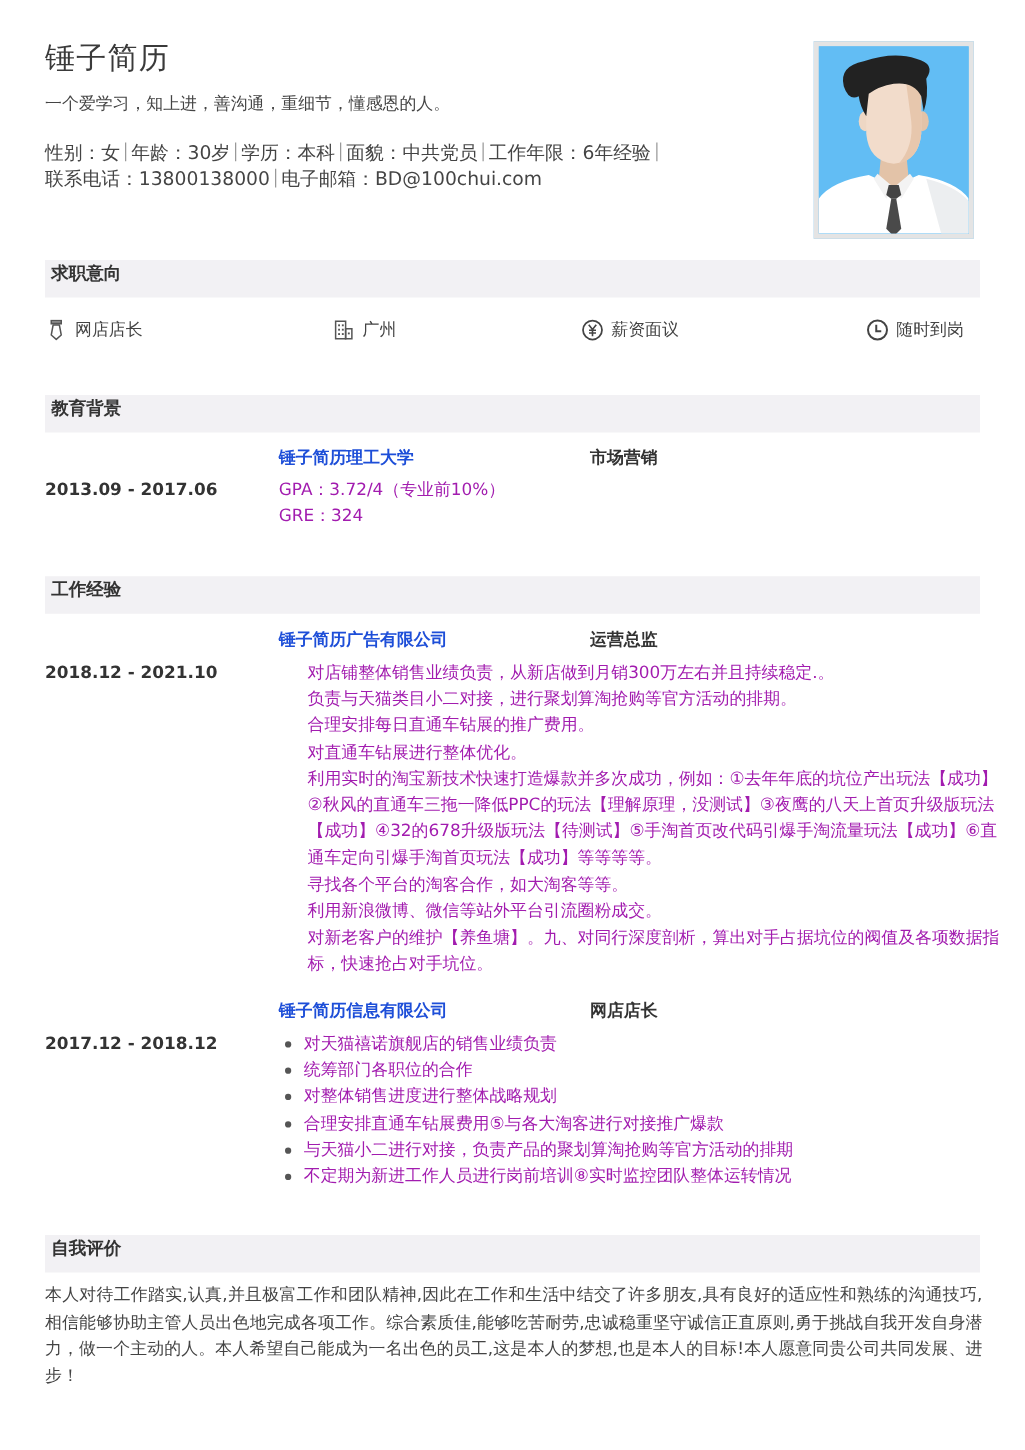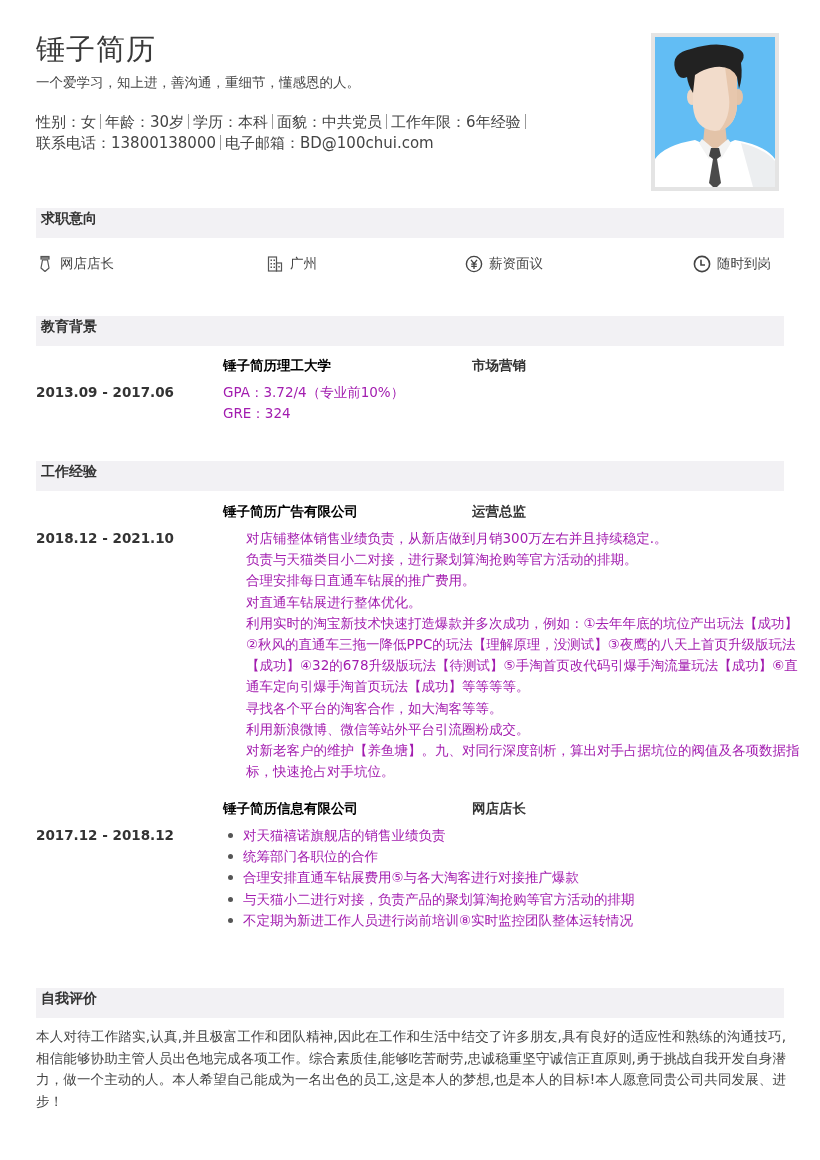--- a/index.html
+++ b/index.html
@@ -8,21 +8,21 @@
     font-family: "DejaVu Sans", "Liberation Sans", sans-serif;
     color: #333333;
     position: relative;
     overflow: hidden;
   }
   .page { position: absolute; left: 0; top: 0; width: 820px; height: 1160px; }
 
   
   .name {
     position: absolute; left: 36px; top: 30px;
-    font-size: 29px; color: #3a3a3a; font-weight: normal; letter-spacing: 1px; font-family: Liberation Serif, serif;
+    font-size: 24px; color: #3a3a3a; font-weight: normal; letter-spacing: 1px; font-family: Liberation Serif, serif;
   }
   .motto {
     position: absolute; left: 36px; top: 74px;
     font-size: 13.5px; color: #444;
   }
   .info-line {
     position: absolute; left: 36px;
     font-size: 15px; color: #444; white-space: nowrap;
   }
   .info-line.l1 { top: 113px; }
@@ -55,21 +55,21 @@
   }
   .intent-item svg { width: 18px; height: 18px; display: block; }
 
   
   .row-date {
     position: absolute; left: 36px;
     font-size: 13.5px; font-weight: bold; color: #333; margin-top: 27px;
   }
   .row-org {
     position: absolute; left: 223px;
-    font-size: 13.5px; font-weight: bold; color: #000000;
+    font-size: 13.5px; font-weight: bold; color: #1d4ed8;
   }
   .row-role {
     position: absolute; left: 472px;
     font-size: 13.5px; font-weight: bold; color: #333;
   }
   .lines {
     position: absolute; left: 223px; width: 562px;
     font-size: 13.5px; line-height: 21.2px; color: #a21caf;
   }
   .lines p { margin: 0; }
@@ -199,20 +199,21 @@
     <p>对新老客户的维护【养鱼塘】。九、对同行深度剖析，算出对手占据坑位的阀值及各项数据指标，快速抢占对手坑位。</p>
   </div>
 
   <div class="row-date" style="top:800px;">2017.12 - 2018.12</div>
   <div class="row-org" style="top:800px;">锤子简历信息有限公司</div>
   <div class="row-role" style="top:800px;">网店店长</div>
   <div class="lines" style="top:825px;">
     <ul class="bullets">
       <li>对天猫禧诺旗舰店的销售业绩负责</li>
       <li>统筹部门各职位的合作</li>
+      <li>对整体销售进度进行整体战略规划</li>
       <li>合理安排直通车钻展费用⑤与各大淘客进行对接推广爆款</li>
       <li>与天猫小二进行对接，负责产品的聚划算淘抢购等官方活动的排期</li>
       <li>不定期为新进工作人员进行岗前培训⑧实时监控团队整体运转情况</li>
     </ul>
   </div>
 
   <div class="sec-head" style="top:988px;">
     <span>自我评价</span>
   </div>
   <div class="summary">本人对待工作踏实,认真,并且极富工作和团队精神,因此在工作和生活中结交了许多朋友,具有良好的适应性和熟练的沟通技巧,相信能够协助主管人员出色地完成各项工作。综合素质佳,能够吃苦耐劳,忠诚稳重坚守诚信正直原则,勇于挑战自我开发自身潜力，做一个主动的人。本人希望自己能成为一名出色的员工,这是本人的梦想,也是本人的目标!本人愿意同贵公司共同发展、进步！</div>

